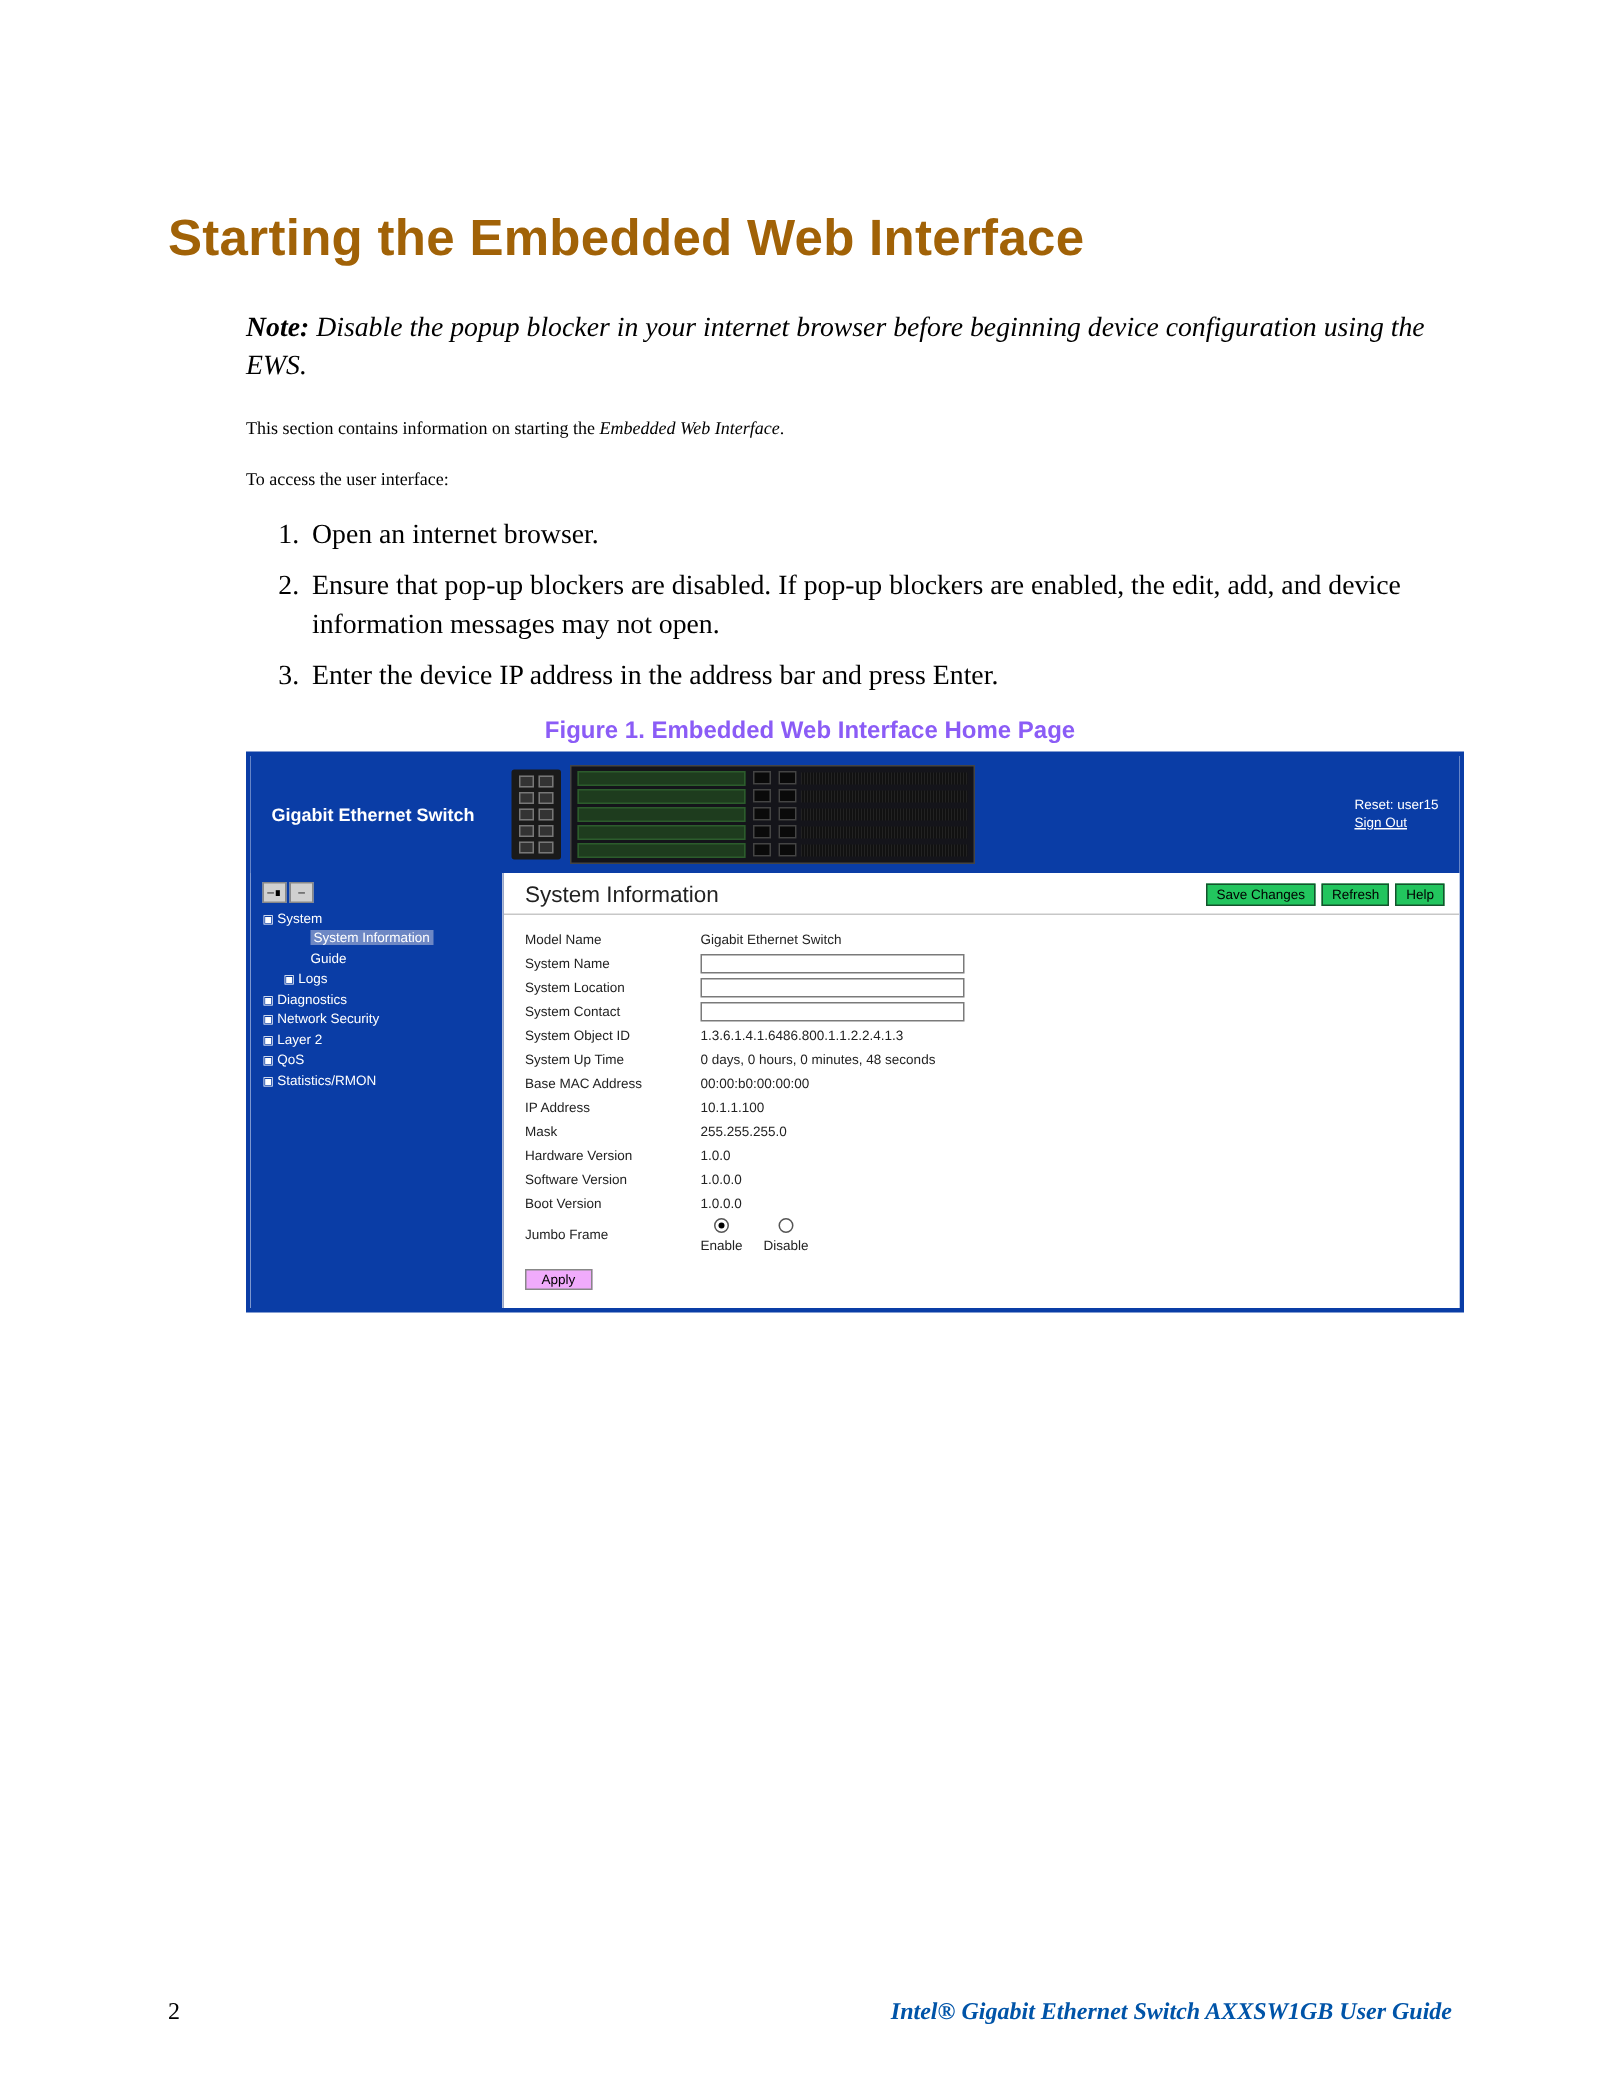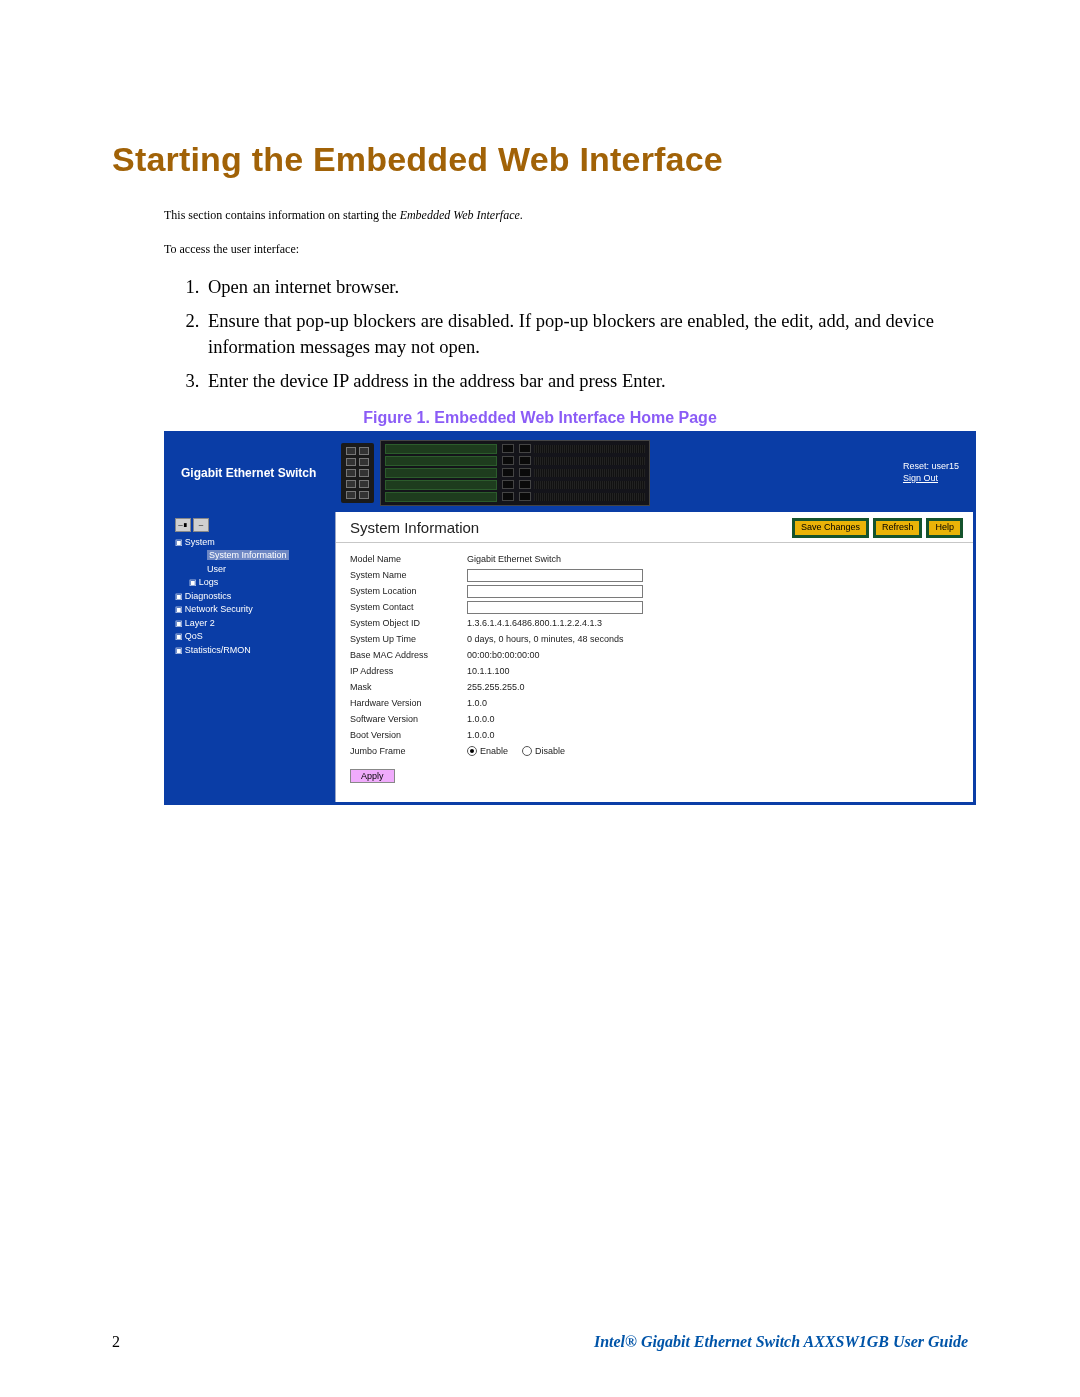--- a/index.html
+++ b/index.html
@@ -152,36 +152,36 @@
     display:flex; align-items:center;
     padding:6px 10px 4px 14px;
     border-bottom:1px solid #c7c7c7;
   }
   .content-titlebar h2 {
     margin:0; font-size:15px; font-weight:normal; color:#222;
   }
   .content-titlebar .btns { margin-left:auto; display:flex; gap:4px; }
   .ews-btn {
     font-size:9px; padding:1px 6px;
-    background:#eab308; border:3px solid #14532d; color:#000;
+    background:#22c55e; border:1px solid #14532d; color:#000;
     line-height:1.3;
   }
   .info-grid {
     padding:10px 14px;
     font-size:9px;
     color:#222;
   }
   .info-row { display:flex; align-items:center; margin-bottom:3px; min-height:13px; }
   .info-row .k { width:117px; }
   .info-row .v { }
   .info-row input[type=text] {
     width:170px; height:11px; font-size:9px; border:1px solid #7a7a7a;
     padding:0 2px;
   }
-  .radio { display:inline-flex; align-items:center; gap:3px; margin-right:14px; }
+  .radio { display:inline-flex; align-items:center; gap:3px; margin-right:14px;flex-direction:column; }
   .radio .dot {
     width:8px; height:8px; border:1px solid #555; border-radius:50%;
     display:inline-flex; align-items:center; justify-content:center;
   }
   .radio .dot.on::after { content:""; width:4px; height:4px; background:#000; border-radius:50%; }
   .apply {
     margin-top:8px;
     font-size:9px; padding:1px 10px;
     background:#f0abfc; border:1px solid #888;
   }
@@ -197,20 +197,24 @@
     font-family:"Times New Roman", serif;
   }
   .footer .pnum { }
 </style>
 </head>
 <body>
 
 <div class="page">
   <h1 class="title">Starting the Embedded Web Interface</h1>
 
+  <p class="note">
+    <span class="lbl">Note:</span>
+    <span class="txt"> </span><span class="txt">Disable the popup blocker in your internet browser before beginning device configuration using the EWS.</span>
+  </p>
 
   <p class="body-p">
     <span>This section contains information on starting the </span><span class="ital">Embedded Web Interface</span><span>.</span>
   </p>
 
   <p class="body-p">To access the user interface:</p>
 
   <ol class="steps">
     <li>Open an internet browser.</li>
     <li>Ensure that pop-up blockers are disabled. If pop-up blockers are enabled, the edit, add, and device information messages may not open.</li>
@@ -287,21 +291,21 @@
     <div class="ews-main">
       <div class="ews-nav">
         <div class="nav-top">
           <span class="btn">–∎</span>
           <span class="btn">–</span>
         </div>
         <ul class="tree">
           <li class="node">System</li>
           <ul>
             <li class="leaf"><span class="sel">System Information</span></li>
-            <li class="leaf">User</li>
+            <li class="leaf">Guide</li>
             <li class="node">Logs</li>
           </ul>
           <li class="node">Diagnostics</li>
           <li class="node">Network Security</li>
           <li class="node">Layer 2</li>
           <li class="node">QoS</li>
           <li class="node">Statistics/RMON</li>
         </ul>
       </div>
 

